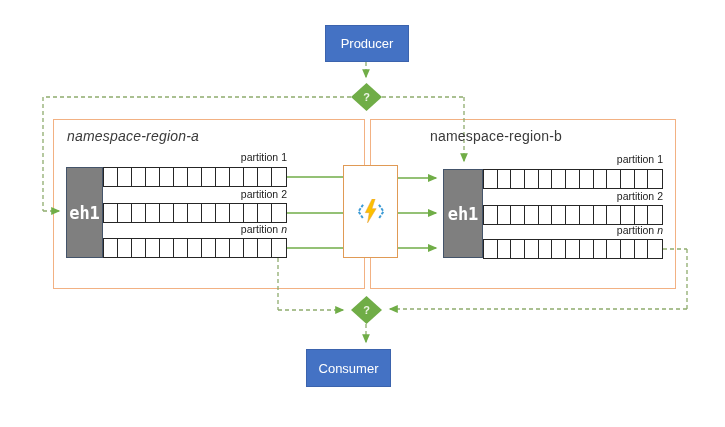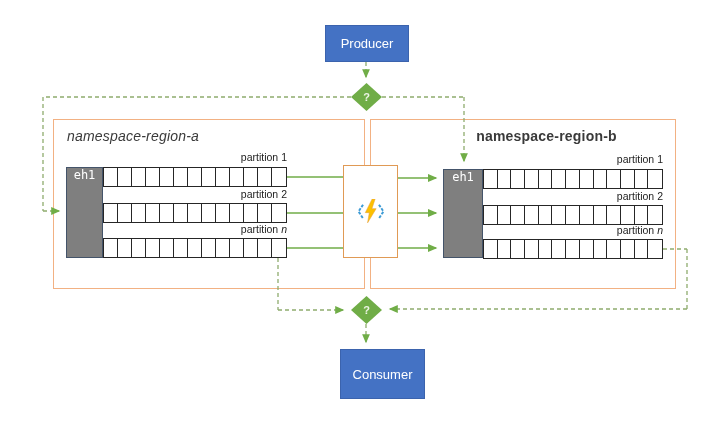--- a/index.html
+++ b/index.html
@@ -8,22 +8,22 @@
 
   .region{position:absolute;border:1.3px solid var(--namespace-border);background:transparent;z-index:1;}
   .region-title{position:absolute;font-size:14px;color:#3a3a3a;z-index:3;letter-spacing:.2px;}
 
   .lines{position:absolute;left:0;top:0;z-index:2;}
   .lines .d{stroke:var(--dashed-green);stroke-width:1.3;fill:none;stroke-dasharray:4 3;}
   .lines .s{stroke:var(--arrow-green);stroke-width:1.4;fill:none;}
   .lines marker path{fill:var(--arrow-green);}
 
   .hub{position:absolute;background:var(--hub-fill);border:1.4px solid var(--hub-border);
-       color:#fff;display:flex;align-items:flex-start;justify-content:center;
-       font-family:"DejaVu Sans Mono",monospace;font-size:12px;z-index:3;box-sizing:border-box;}
+       color:#fff;display:flex;align-items:center;justify-content:center;
+       font-family:"DejaVu Sans Mono",monospace;font-size:17px;z-index:3;box-sizing:border-box;font-weight:bold;}
 
   .prow{position:absolute;display:grid;grid-auto-flow:column;grid-auto-columns:1fr;
         background:#fff;border:1px solid var(--cell-border);box-sizing:border-box;z-index:3;}
   .cell{border-right:1px solid var(--cell-border);}
   .cell:last-child{border-right:none;}
 
   .plabel{position:absolute;display:flex;justify-content:flex-end;align-items:center;gap:3px;
           font-size:10.5px;color:#222;z-index:3;}
   .plabel .it{font-style:italic;}
 
@@ -40,21 +40,21 @@
 </style>
 </head>
 <body>
 
 <div class="canvas">
 
   <div class="region" style="left:53px;top:119px;width:310px;height:168px;"></div>
   <div class="region" style="left:370px;top:119px;width:304px;height:168px;"></div>
 
   <div class="region-title" style="left:67px;top:128px;font-style:italic;">namespace-region-a</div>
-  <div class="region-title" style="left:430px;top:128px;width:233px;text-align:center;font-weight:bold;">namespace-region-b</div>
+  <div class="region-title" style="left:430px;top:128px;width:233px;text-align:left;">namespace-region-b</div>
 
   <svg class="lines" width="725" height="427">
     <defs>
       <marker id="ah" markerWidth="8" markerHeight="8" refX="6" refY="3" orient="auto">
         <path d="M0,0 L7,3 L0,6 z"></path>
       </marker>
     </defs>
     <path class="d" d="M366,62 V77" marker-end="url(#ah)"></path>
     <path class="d" d="M351,97 H43"></path>
     <path class="d" d="M43,97 V211"></path>
@@ -206,21 +206,21 @@
     <svg width="28" height="25" viewBox="0 0 24 22">
       <path d="M5,5 L1,11 L5,17" stroke="var(--bracket-blue)" stroke-width="1.7" fill="none" stroke-dasharray="2.6 1.2"></path>
       <path d="M19,5 L23,11 L19,17" stroke="var(--bracket-blue)" stroke-width="1.7" fill="none" stroke-dasharray="2.6 1.2"></path>
       <polygon points="13,0 7,12 10.5,12 9,21 16.5,8.5 12.8,8.5 15.6,0" fill="var(--bolt-yellow)" stroke="#E8A33D" stroke-width="0.5"></polygon>
     </svg>
   </div>
 
   <div class="node" style="left:325px;top:25px;width:84px;height:37px;">
     <span>Producer</span>
   </div>
-  <div class="node" style="left:340px;top:349px;width:85px;height:50px;">
+  <div class="node" style="left:306px;top:349px;width:85px;height:38px;">
     <span>Consumer</span>
   </div>
 
   <div class="diamond" style="left:351px;top:83px;width:31px;height:28px;">
     <span>?</span>
   </div>
   <div class="diamond" style="left:351px;top:296px;width:31px;height:28px;">
     <span>?</span>
   </div>
 

